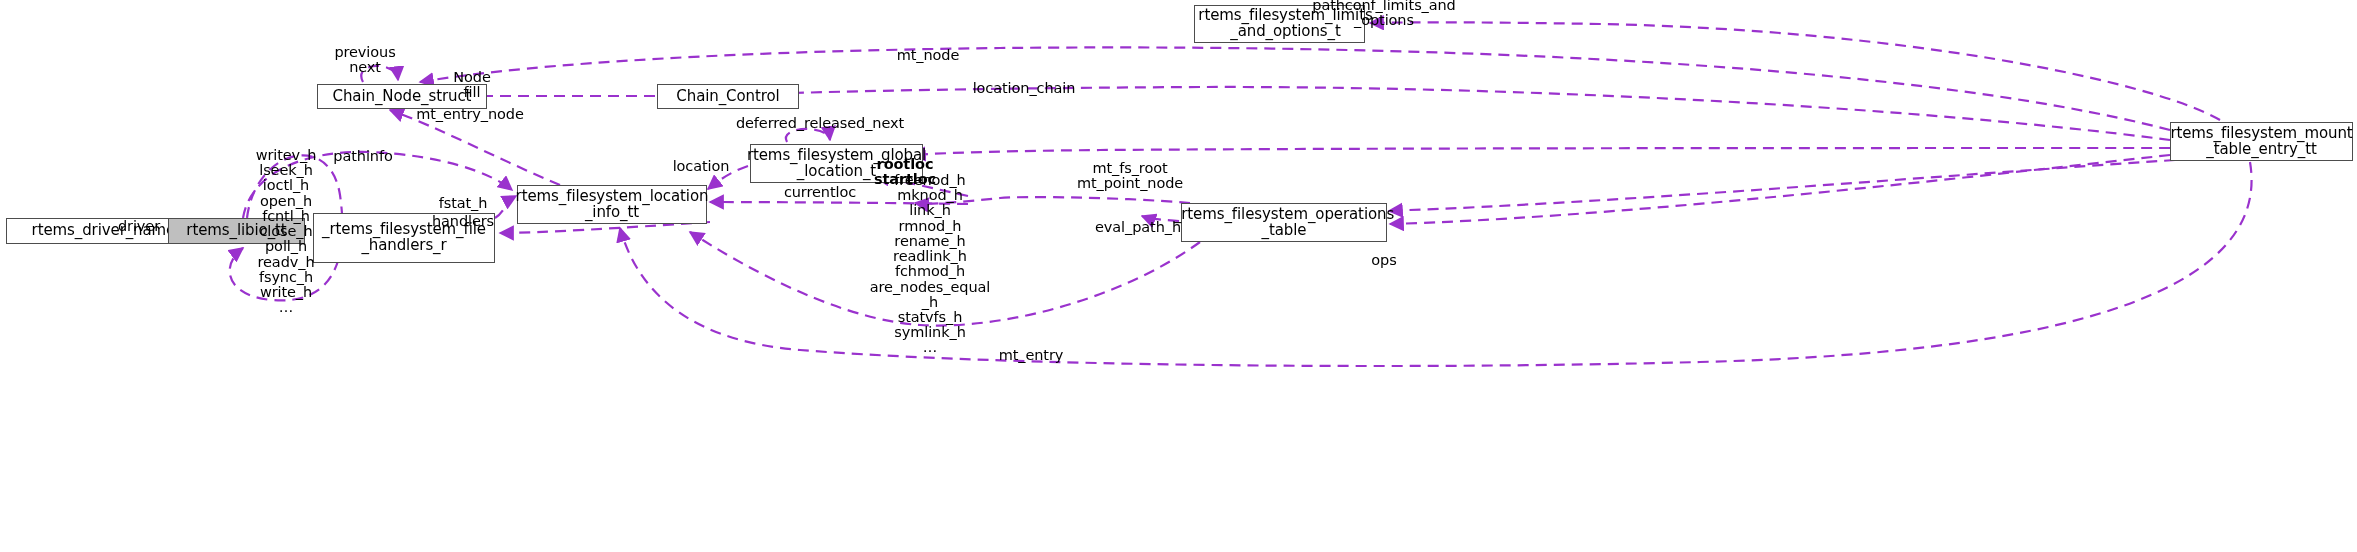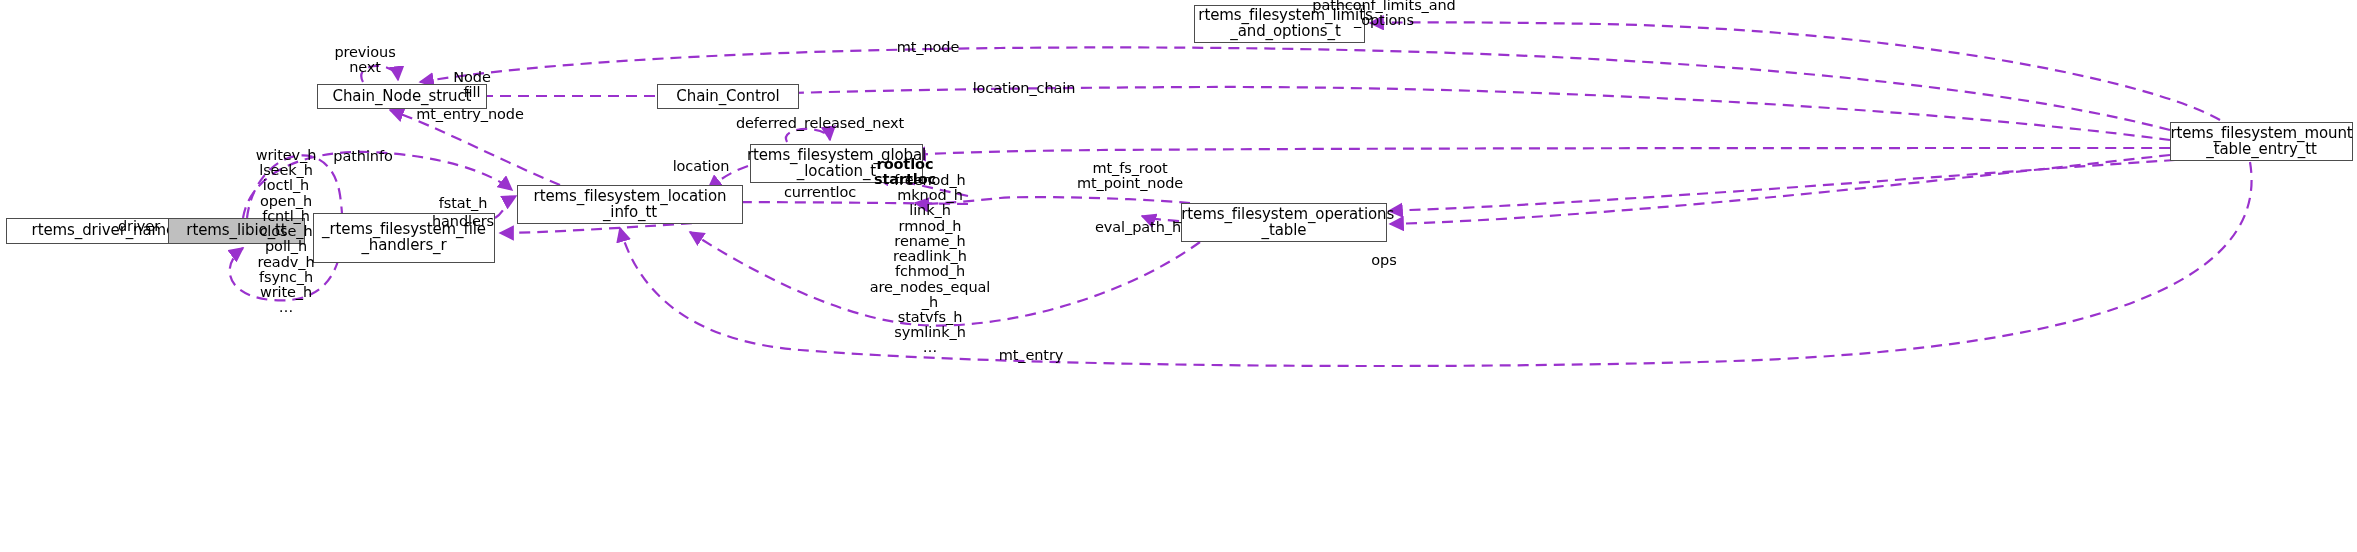--- a/index.html
+++ b/index.html
@@ -100,21 +100,21 @@
 
     <path class="edge" marker-end="url(#ah)" d="M 2250 162 C 2270 280 2100 352 1700 362 C 1400 370 1000 366 800 350 C 700 342 640 300 620 228"></path>
   </svg>
 
   <div class="node" style="left:6px;top:218px;width:208px;height:26px;">rtems_driver_name_t</div>
   <div class="node highlight" style="left:168px;top:218px;width:137px;height:26px;">rtems_libio_tt</div>
   <div class="node" style="left:313px;top:213px;width:182px;height:50px;">_rtems_filesystem_file
 _handlers_r</div>
   <div class="node" style="left:317px;top:84px;width:170px;height:25px;">Chain_Node_struct</div>
   <div class="node" style="left:657px;top:84px;width:142px;height:25px;">Chain_Control</div>
-  <div class="node" style="left:517px;top:185px;width:226px;height:39px;">rtems_filesystem_location
+  <div class="node" style="left:517px;top:185px;width:190px;height:39px;">rtems_filesystem_location
 _info_tt</div>
   <div class="node" style="left:750px;top:144px;width:173px;height:39px;">rtems_filesystem_global
 _location_t</div>
   <div class="node" style="left:1181px;top:203px;width:206px;height:39px;">_rtems_filesystem_operations
 _table</div>
   <div class="node" style="left:1194px;top:5px;width:171px;height:38px;padding-left:16px;">rtems_filesystem_limits
 _and_options_t</div>
   <div class="node" style="left:2170px;top:122px;width:183px;height:39px;">rtems_filesystem_mount
 _table_entry_tt</div>
 
@@ -131,21 +131,21 @@
 write_h
 …</div>
   <div class="elabel" style="left:363px;top:157px;">pathinfo</div>
   <div class="elabel" style="left:365px;top:60px;">previous
 next</div>
   <div class="elabel" style="left:472px;top:85px;">Node
 fill</div>
   <div class="elabel" style="left:470px;top:115px;">mt_entry_node</div>
   <div class="elabel" style="left:463px;top:204px;">fstat_h</div>
   <div class="elabel" style="left:463px;top:222px;">handlers</div>
-  <div class="elabel" style="left:928px;top:48px;">mt_node</div>
+  <div class="elabel" style="left:928px;top:56px;">mt_node</div>
   <div class="elabel" style="left:1024px;top:89px;">location_chain</div>
   <div class="elabel" style="left:820px;top:124px;">deferred_released_next</div>
   <div class="elabel" style="left:701px;top:167px;">location</div>
   <div class="elabel" style="left:905px;top:172px;font-weight:bold;">rootloc
 startloc</div>
   <div class="elabel" style="left:820px;top:193px;">currentloc</div>
   <div class="elabel" style="left:930px;top:264px;">freenod_h
 mknod_h
 link_h
 rmnod_h

